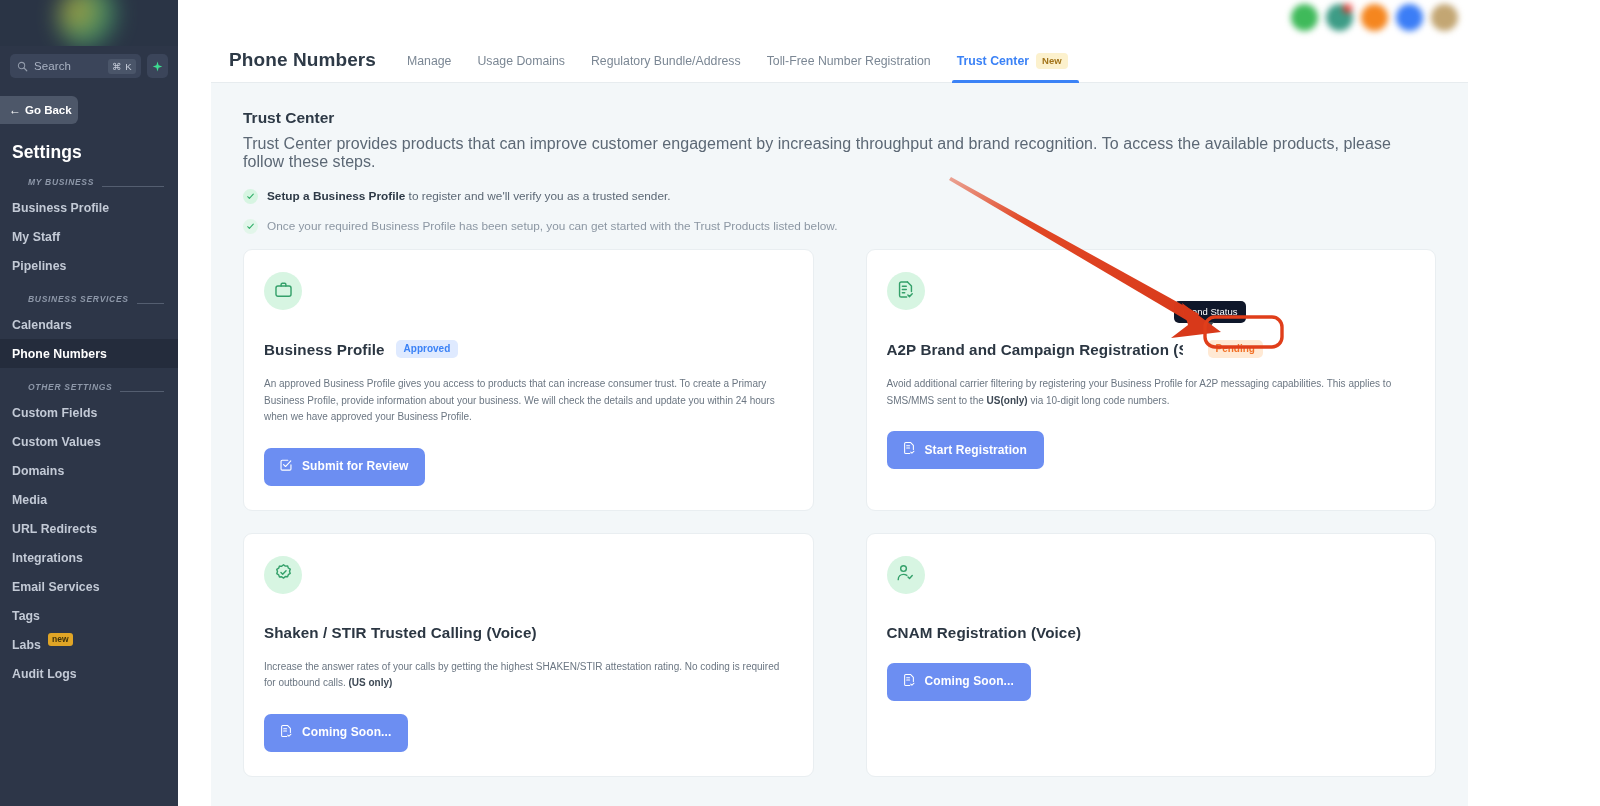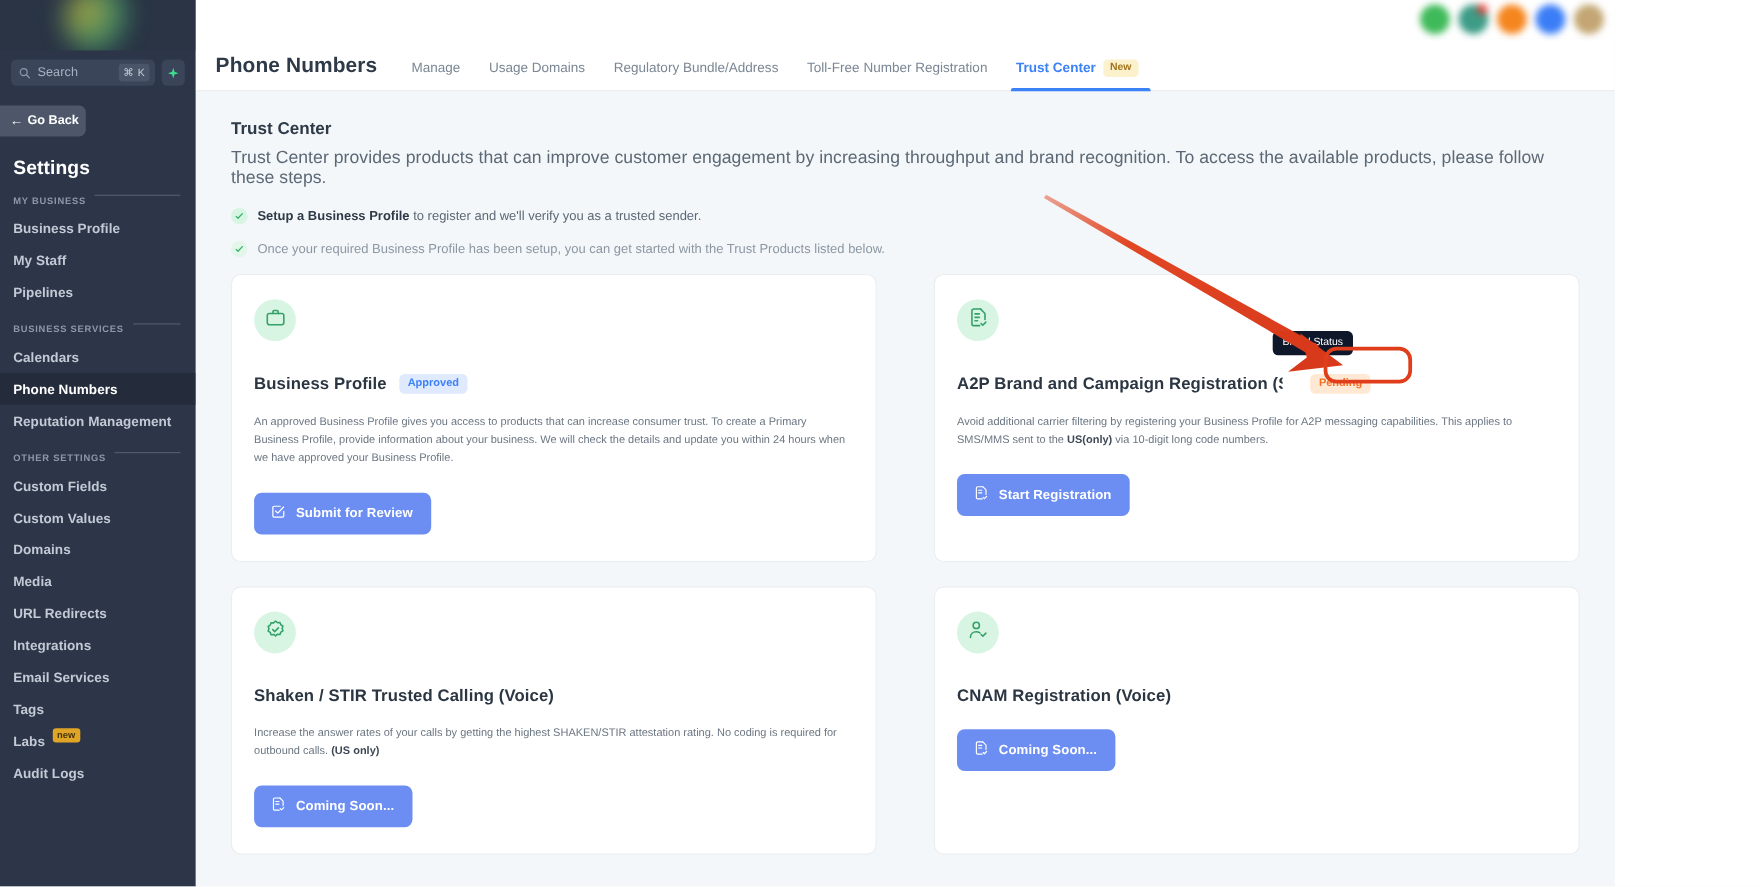--- a/index.html
+++ b/index.html
@@ -4,21 +4,21 @@
 <title>Trust Center</title>
 <style>
   * { box-sizing: border-box; }
   html, body {
     margin: 0; padding: 0;
     width: 1600px; height: 806px;
     overflow: hidden;
     font-family: "Liberation Sans", sans-serif;
     background: #ffffff;
   }
-  #app { position: relative; width: 1468px; height: 806px; display: flex; }
+  #app { position: relative; width: 1468px; height: 806px; display: flex; gap: 33px; }
 
   
   .sidebar {
     width: 178px; height: 806px;
     background: #2d3648;
     position: relative;
     flex: 0 0 178px;
     overflow: hidden;
   }
   .sb-logo {
@@ -93,23 +93,24 @@
   .goback .arw { font-size: 12px; line-height: 1; }
 
   .sb-title {
     color: #ffffff;
     font-size: 17.5px;
     font-weight: 700;
     padding: 18px 0 0 12px;
     letter-spacing: .1px;
   }
   .sb-group {
-    display: flex; align-items: flex-start;
+    display: flex; align-items: flex-end;
     gap: 8px;
-    padding: 14px 14px 6px 12px;
+    padding: 14px 14px 6px 28px;
+    font-style: italic;
   }
   .sb-group .gl {
     color: #8e98a9;
     font-size: 8.5px;
     font-weight: 600;
     letter-spacing: .7px;
     white-space: nowrap;
   }
   .sb-group .gline {
     flex: 1; height: 1px; background: #56607340;
@@ -377,23 +378,20 @@
           <div class="sb-group">
             <span class="gl">BUSINESS SERVICES</span>
             <span class="gline"></span>
           </div>
           <div class="sb-item">
             <span>Calendars</span>
           </div>
           <div class="sb-item active">
             <span>Phone Numbers</span>
           </div>
-          <div class="sb-item">
-            <span>Reputation Management</span>
-          </div>
         </div>
         <div>
           <div class="sb-group">
             <span class="gl">OTHER SETTINGS</span>
             <span class="gline"></span>
           </div>
           <div class="sb-item">
             <span>Custom Fields</span>
           </div>
           <div class="sb-item">

